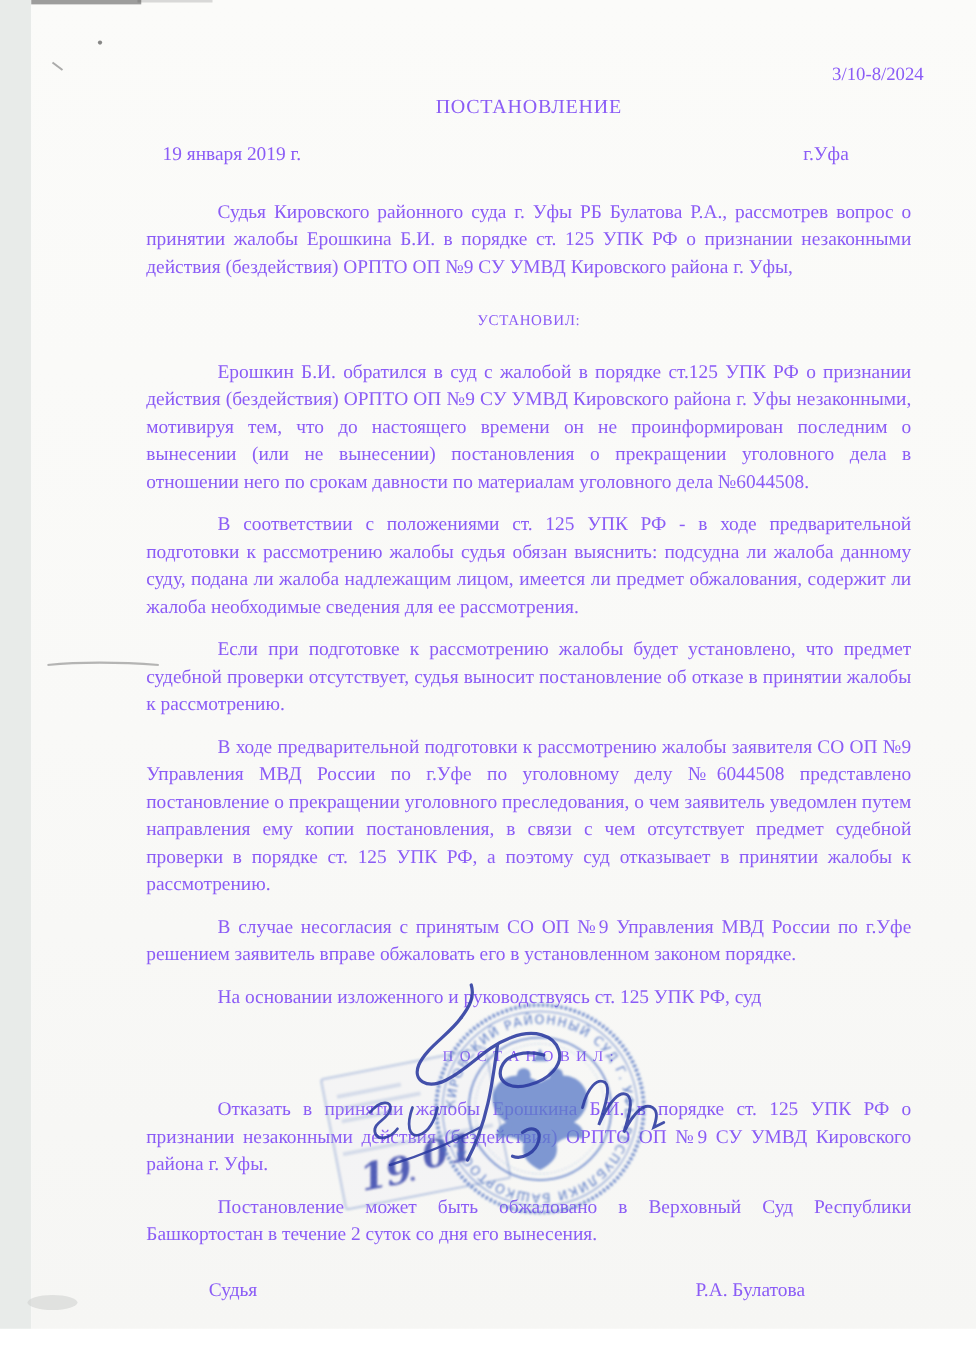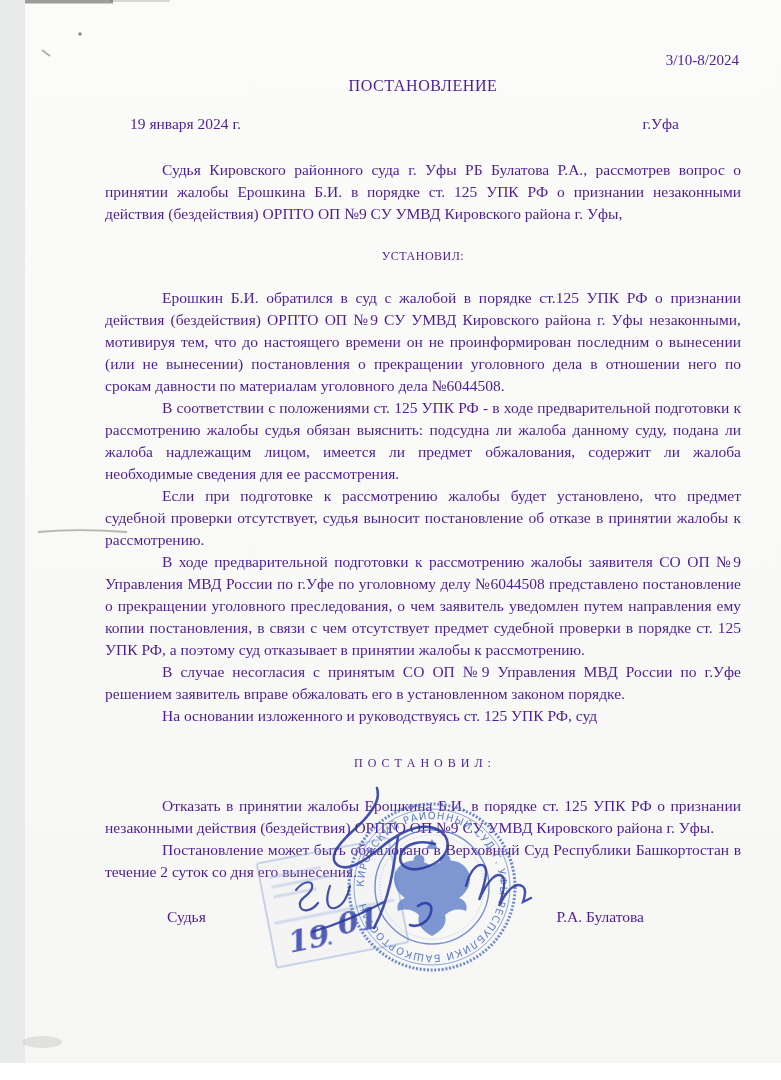--- a/index.html
+++ b/index.html
@@ -1,46 +1,46 @@
 <!DOCTYPE html>
 <html lang="ru"><head>
 <meta charset="utf-8">
 <style>
   html,body{margin:0;padding:0;background:#ffffff;}
   .page{position:relative;width:781px;height:1080px;background:#ffffff;overflow:hidden;
         font-family:"Liberation Serif",serif;}
   .edge-left{position:absolute;left:0;top:0;width:25px;height:1063px;background:#e8ebe9;}
   .paper{position:absolute;left:25px;top:0;width:756px;height:1063px;
          background:linear-gradient(180deg,#fbfbf9 0%,#f9f9f7 55%,#f6f6f4 100%);}
-  .content{position:absolute;left:105px;top:50px;width:636px;color:#4c1d95;
+  .content{position:absolute;left:105px;top:50px;width:636px;color:#8b5cf6;
            font-size:15.5px;line-height:22px;text-align:justify;}
   .case-number{text-align:right;font-size:15px;line-height:20px;padding-right:2px;}
   .doc-title{text-align:center;font-weight:normal;font-size:16px;letter-spacing:.6px;margin-top:5px;}
   .date-row{display:flex;justify-content:space-between;margin-top:16px;
             padding-left:25px;padding-right:62px;}
-  .para{margin:0;text-indent:57px;}
+  .para{margin:12px;text-indent:57px;}
   .intro-para{margin-top:24px;}
   .section-heading{text-align:center;font-size:12px;margin:20px 0 20px;letter-spacing:.5px;}
   .resolved-heading{margin:25px 0 21px;letter-spacing:1px;}
   .sig-row{display:flex;justify-content:space-between;margin-top:23px;
            padding-left:62px;padding-right:97px;}
   .overlay{position:absolute;left:0;top:0;width:781px;height:1080px;pointer-events:none;}
 </style>
 </head>
 <body>
 
 <div class="page">
   <div class="edge-left"></div>
   <div class="paper"></div>
 
   <div class="content">
     <div class="case-number">3/10-8/2024</div>
     <div class="doc-title">ПОСТАНОВЛЕНИЕ</div>
     <div class="date-row">
-      <span>19 января 2024 г.</span>
+      <span>19 января 2019 г.</span>
       <span>г.Уфа</span>
     </div>
 
     <p class="para intro-para">Судья Кировского районного суда г. Уфы РБ Булатова Р.А., рассмотрев вопрос о принятии жалобы Ерошкина Б.И. в порядке ст. 125 УПК РФ о признании незаконными действия (бездействия) ОРПТО ОП №9 СУ УМВД Кировского района г. Уфы,</p>
 
     <div class="section-heading">УСТАНОВИЛ:</div>
 
     <p class="para">Ерошкин Б.И. обратился в суд с жалобой в порядке ст.125 УПК РФ о признании действия (бездействия) ОРПТО ОП №9 СУ УМВД Кировского района г. Уфы незаконными, мотивируя тем, что до настоящего времени он не проинформирован последним о вынесении (или не вынесении) постановления о прекращении уголовного дела в отношении него по срокам давности по материалам уголовного дела №6044508.</p>
     <p class="para">В соответствии с положениями ст. 125 УПК РФ - в ходе предварительной подготовки к рассмотрению жалобы судья обязан выяснить: подсудна ли жалоба данному суду, подана ли жалоба надлежащим лицом, имеется ли предмет обжалования, содержит ли жалоба необходимые сведения для ее рассмотрения.</p>
     <p class="para">Если при подготовке к рассмотрению жалобы будет установлено, что предмет судебной проверки отсутствует, судья выносит постановление об отказе в принятии жалобы к рассмотрению.</p>

